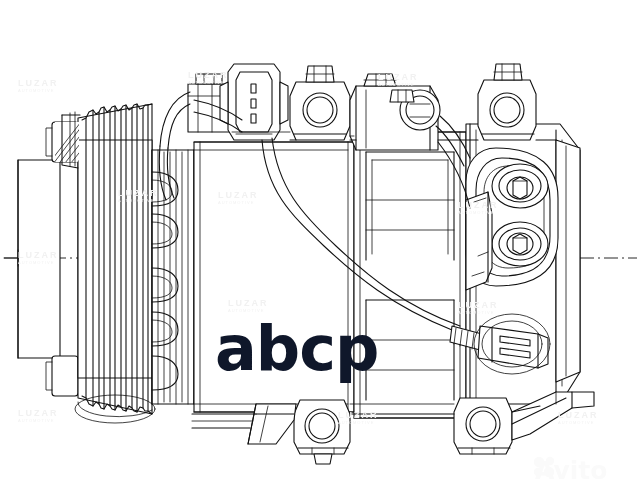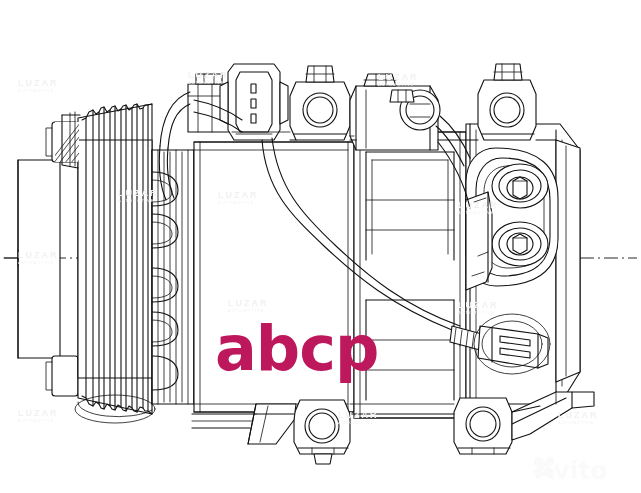--- a/index.html
+++ b/index.html
@@ -9,21 +9,21 @@
     font-family:"Liberation Sans", sans-serif;
   }
   #stage{position:absolute;left:0;top:0;width:641px;height:493px;background:#ffffff;}
   #stage svg{display:block;position:absolute;left:0;top:0;}
 
   
   .wm{position:absolute;pointer-events:none;user-select:none;}
   .wm-abcp{
     left:215px;top:318px;
     font-size:62px;font-weight:bold;letter-spacing:-1px;
-    color:#be185d;font-family:"DejaVu Sans", sans-serif;
+    color:#0f172a;font-family:"DejaVu Sans", sans-serif;
     line-height:1;
   }
   .wm-luzar{
     color:#f1f1f1;font-size:9px;font-weight:bold;letter-spacing:2px;
     font-family:"Liberation Sans", sans-serif;white-space:nowrap;
   }
   .wm-luzar .sub{display:block;font-size:4px;letter-spacing:1px;font-weight:normal;}
   .wm-avito{
     left:533px;top:456px;width:100px;height:30px;
     color:#fafafa;font-size:25px;font-weight:bold;

